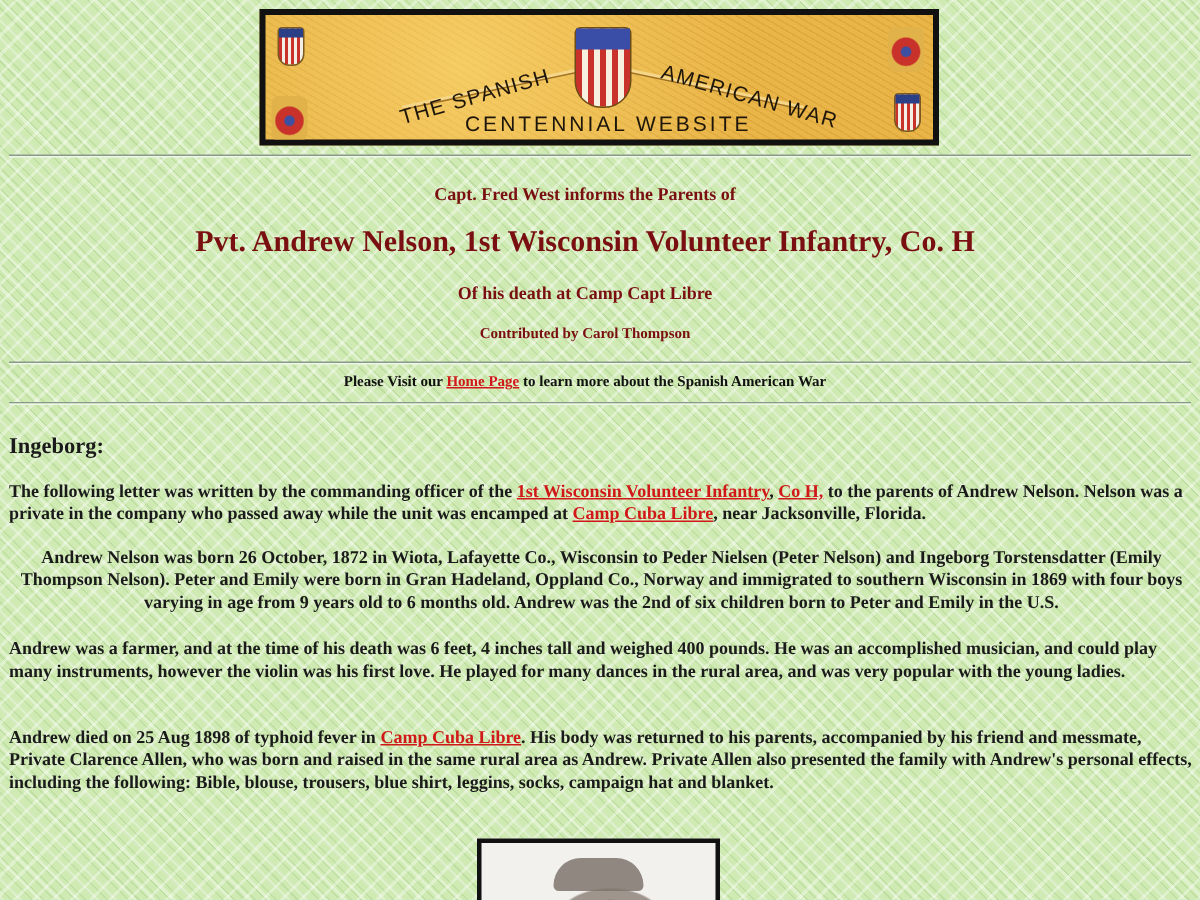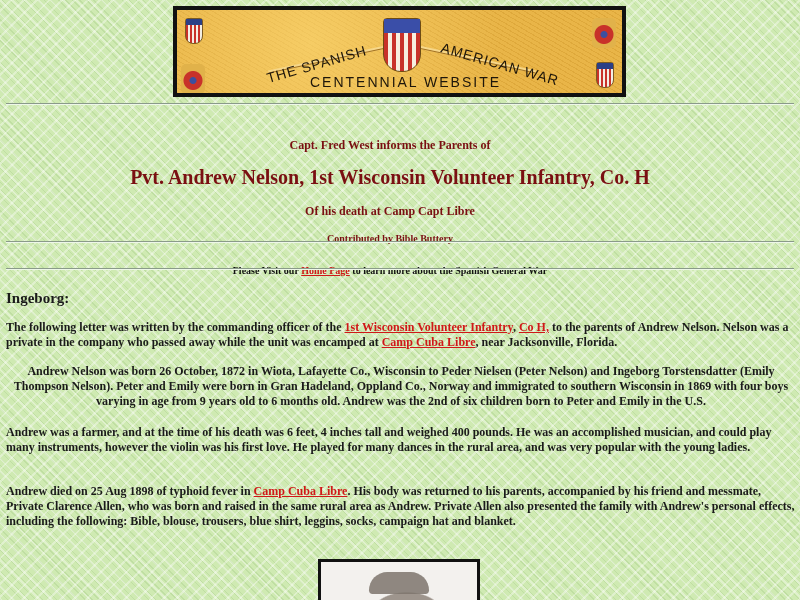--- a/index.html
+++ b/index.html
@@ -52,21 +52,21 @@
   .rt-bottom {
     left: 12px; right: 0; top: 64px; text-align: center; font-size: 14px; letter-spacing: 2px;
   }
   .scroll-line {
     position: absolute; height: 2px; background: #f6d78a; border-bottom: 1px solid #a37220;
   }
   hr.rule {
     position: absolute; left: 6px; width: 788px; margin: 0; border: 0;
     border-top: 1px solid #8a9a8a; border-bottom: 1px solid #eef8e8; height: 0;
   }
-  .center { position: absolute; left: 0; width: 780px; text-align: center; font-weight: bold; color: #7a0f12; margin-top: 16px; }
+  .center { position: absolute; left: 0; width: 780px; text-align: center; font-weight: bold; color: #7a0f12; }
   .intro { top: 122px; font-size: 12px; }
   .title { top: 150px; font-size: 20px; }
   .subtitle { top: 188px; font-size: 12px; }
   .credit { top: 217px; font-size: 10px; }
   .visit { top: 249px; font-size: 10px; color: #111; }
   a.link { color: #d01818; }
   .heading { position: absolute; left: 6px; top: 290px; font-size: 15px; font-weight: bold; color: #1a1a1a; }
   .para {
     position: absolute; left: 6px; width: 790px; font-size: 12px; font-weight: bold;
     line-height: 15px; color: #1a1a1a;
@@ -101,25 +101,25 @@
     <span class="ribbon-text rt-right">AMERICAN WAR</span>
     <div class="ribbon-text rt-bottom">CENTENNIAL WEBSITE</div>
   </div>
 </div>
 
 <hr class="rule" style="top:103px;">
 
 <div class="center intro">Capt. Fred West informs the Parents of</div>
 <div class="center title">Pvt. Andrew Nelson, 1st Wisconsin Volunteer Infantry, Co. H</div>
 <div class="center subtitle">Of his death at Camp Capt Libre</div>
-<div class="center credit">Contributed by Bible Buttery</div>
+<div class="center credit">Contributed by Carol Thompson</div>
 
 <hr class="rule" style="top:241px;">
 
-<div class="center visit"><span>Please Visit our </span><a class="link" href="#">Home Page</a><span> to learn more about the Spanish General War</span></div>
+<div class="center visit"><span>Please Visit our </span><a class="link" href="#">Home Page</a><span> to learn more about the Spanish American War</span></div>
 
 <hr class="rule" style="top:268px;">
 
 <div class="heading">Ingeborg:</div>
 
 <div class="para p1"><span>The following letter was written by the commanding officer of the </span><a class="link" href="#">1st Wisconsin Volunteer Infantry</a><span>, </span><a class="link" href="#">Co H,</a><span> to the parents of Andrew Nelson. Nelson was a private in the company who passed away while the unit was encamped at </span><a class="link" href="#">Camp Cuba Libre</a><span>, near Jacksonville, Florida.</span></div>
 
 <div class="para p2">Andrew Nelson was born 26 October, 1872 in Wiota, Lafayette Co., Wisconsin to Peder Nielsen (Peter Nelson) and Ingeborg Torstensdatter (Emily Thompson Nelson).  Peter and Emily were born in Gran Hadeland, Oppland Co., Norway and immigrated to southern Wisconsin in 1869 with four boys varying in age from 9 years old to 6 months old.  Andrew was the 2nd of six children born to Peter and Emily in the U.S.</div>
 
 <div class="para p3"> Andrew was a farmer, and at the time of his death was 6 feet, 4 inches tall and weighed 400 pounds.  He was an accomplished musician, and could play many instruments, however the violin was his first love.  He played for many dances in the rural area, and was very popular with the young ladies.</div>

